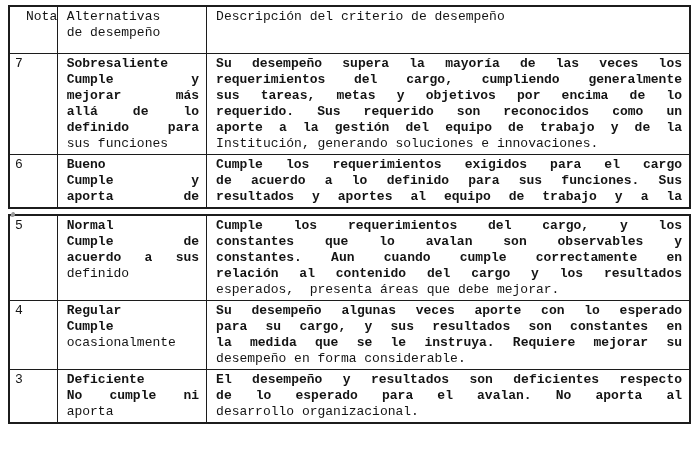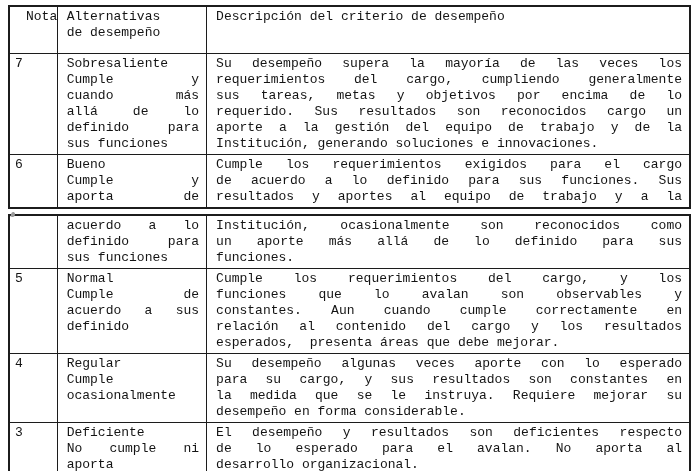--- a/index.html
+++ b/index.html
@@ -38,20 +38,21 @@
   col.c-alt  { width: 149px; }
   col.c-desc { width: 482px; }
   th { padding-bottom: 12px; }
   th.nota-cell { padding-left: 16px; }
   td.nota-cell { padding-left: 5px; }
   .ln { white-space: pre-wrap; }
   .ln.j {
     text-align: justify;
     text-align-last: justify;
     text-justify: inter-word;
+    font-weight: bold;
   }
   .scan-speck {
     position: absolute;
     left: 11px;
     top: 212px;
     width: 4px;
     height: 5px;
     background: #9a9a9a;
     border-radius: 50% 50% 50% 0;
     transform: rotate(15deg);
@@ -80,30 +81,30 @@
             <div class="ln">Descripción del criterio de desempeño</div>
           </th>
         </tr>
         <tr>
           <td class="nota-cell">
             <div class="ln">7</div>
           </td>
           <td class="alternativas-cell">
             <div class="ln j">Sobresaliente</div>
             <div class="ln j">Cumple y</div>
-            <div class="ln j">cuando más</div>
+            <div class="ln j">mejorar más</div>
             <div class="ln j">allá de lo</div>
             <div class="ln j">definido para</div>
             <div class="ln">sus funciones</div>
           </td>
           <td class="descripcion-cell">
             <div class="ln j">Su desempeño supera la mayoría de las veces los</div>
             <div class="ln j">requerimientos del cargo, cumpliendo generalmente</div>
             <div class="ln j">sus tareas, metas y objetivos por encima de lo</div>
-            <div class="ln j">requerido. Sus resultados son reconocidos cargo un</div>
+            <div class="ln j">requerido. Sus requerido son reconocidos como un</div>
             <div class="ln j">aporte a la gestión del equipo de trabajo y de la</div>
             <div class="ln">Institución, generando soluciones e innovaciones.</div>
           </td>
         </tr>
         <tr>
           <td class="nota-cell">
             <div class="ln">6</div>
           </td>
           <td class="alternativas-cell">
             <div class="ln j">Bueno</div>
@@ -120,45 +121,32 @@
   </table>
   <div class="block-gap"></div>
   <table>
     <colgroup>
         <col class="c-nota">
         <col class="c-alt">
         <col class="c-desc">
       </colgroup>
     <tbody>
         <tr>
-          <td class="nota-cell">&nbsp;</td>
-          <td class="alternativas-cell">
-            <div class="ln j">acuerdo a lo</div>
-            <div class="ln j">definido para</div>
-            <div class="ln">sus funciones</div>
-          </td>
-          <td class="descripcion-cell">
-            <div class="ln j">Institución, ocasionalmente son reconocidos como</div>
-            <div class="ln j">un aporte más allá de lo definido para sus</div>
-            <div class="ln">funciones.</div>
-          </td>
-        </tr>
-        <tr>
           <td class="nota-cell">
             <div class="ln">5</div>
           </td>
           <td class="alternativas-cell">
             <div class="ln j">Normal</div>
             <div class="ln j">Cumple de</div>
             <div class="ln j">acuerdo a sus</div>
             <div class="ln">definido</div>
           </td>
           <td class="descripcion-cell">
             <div class="ln j">Cumple los requerimientos del cargo, y los</div>
-            <div class="ln j">funciones que lo avalan son observables y</div>
+            <div class="ln j">constantes que lo avalan son observables y</div>
             <div class="ln j">constantes. Aun cuando cumple correctamente en</div>
             <div class="ln j">relación al contenido del cargo y los resultados</div>
             <div class="ln">esperados,  presenta áreas que debe mejorar.</div>
           </td>
         </tr>
         <tr>
           <td class="nota-cell">
             <div class="ln">4</div>
           </td>
           <td class="alternativas-cell">

